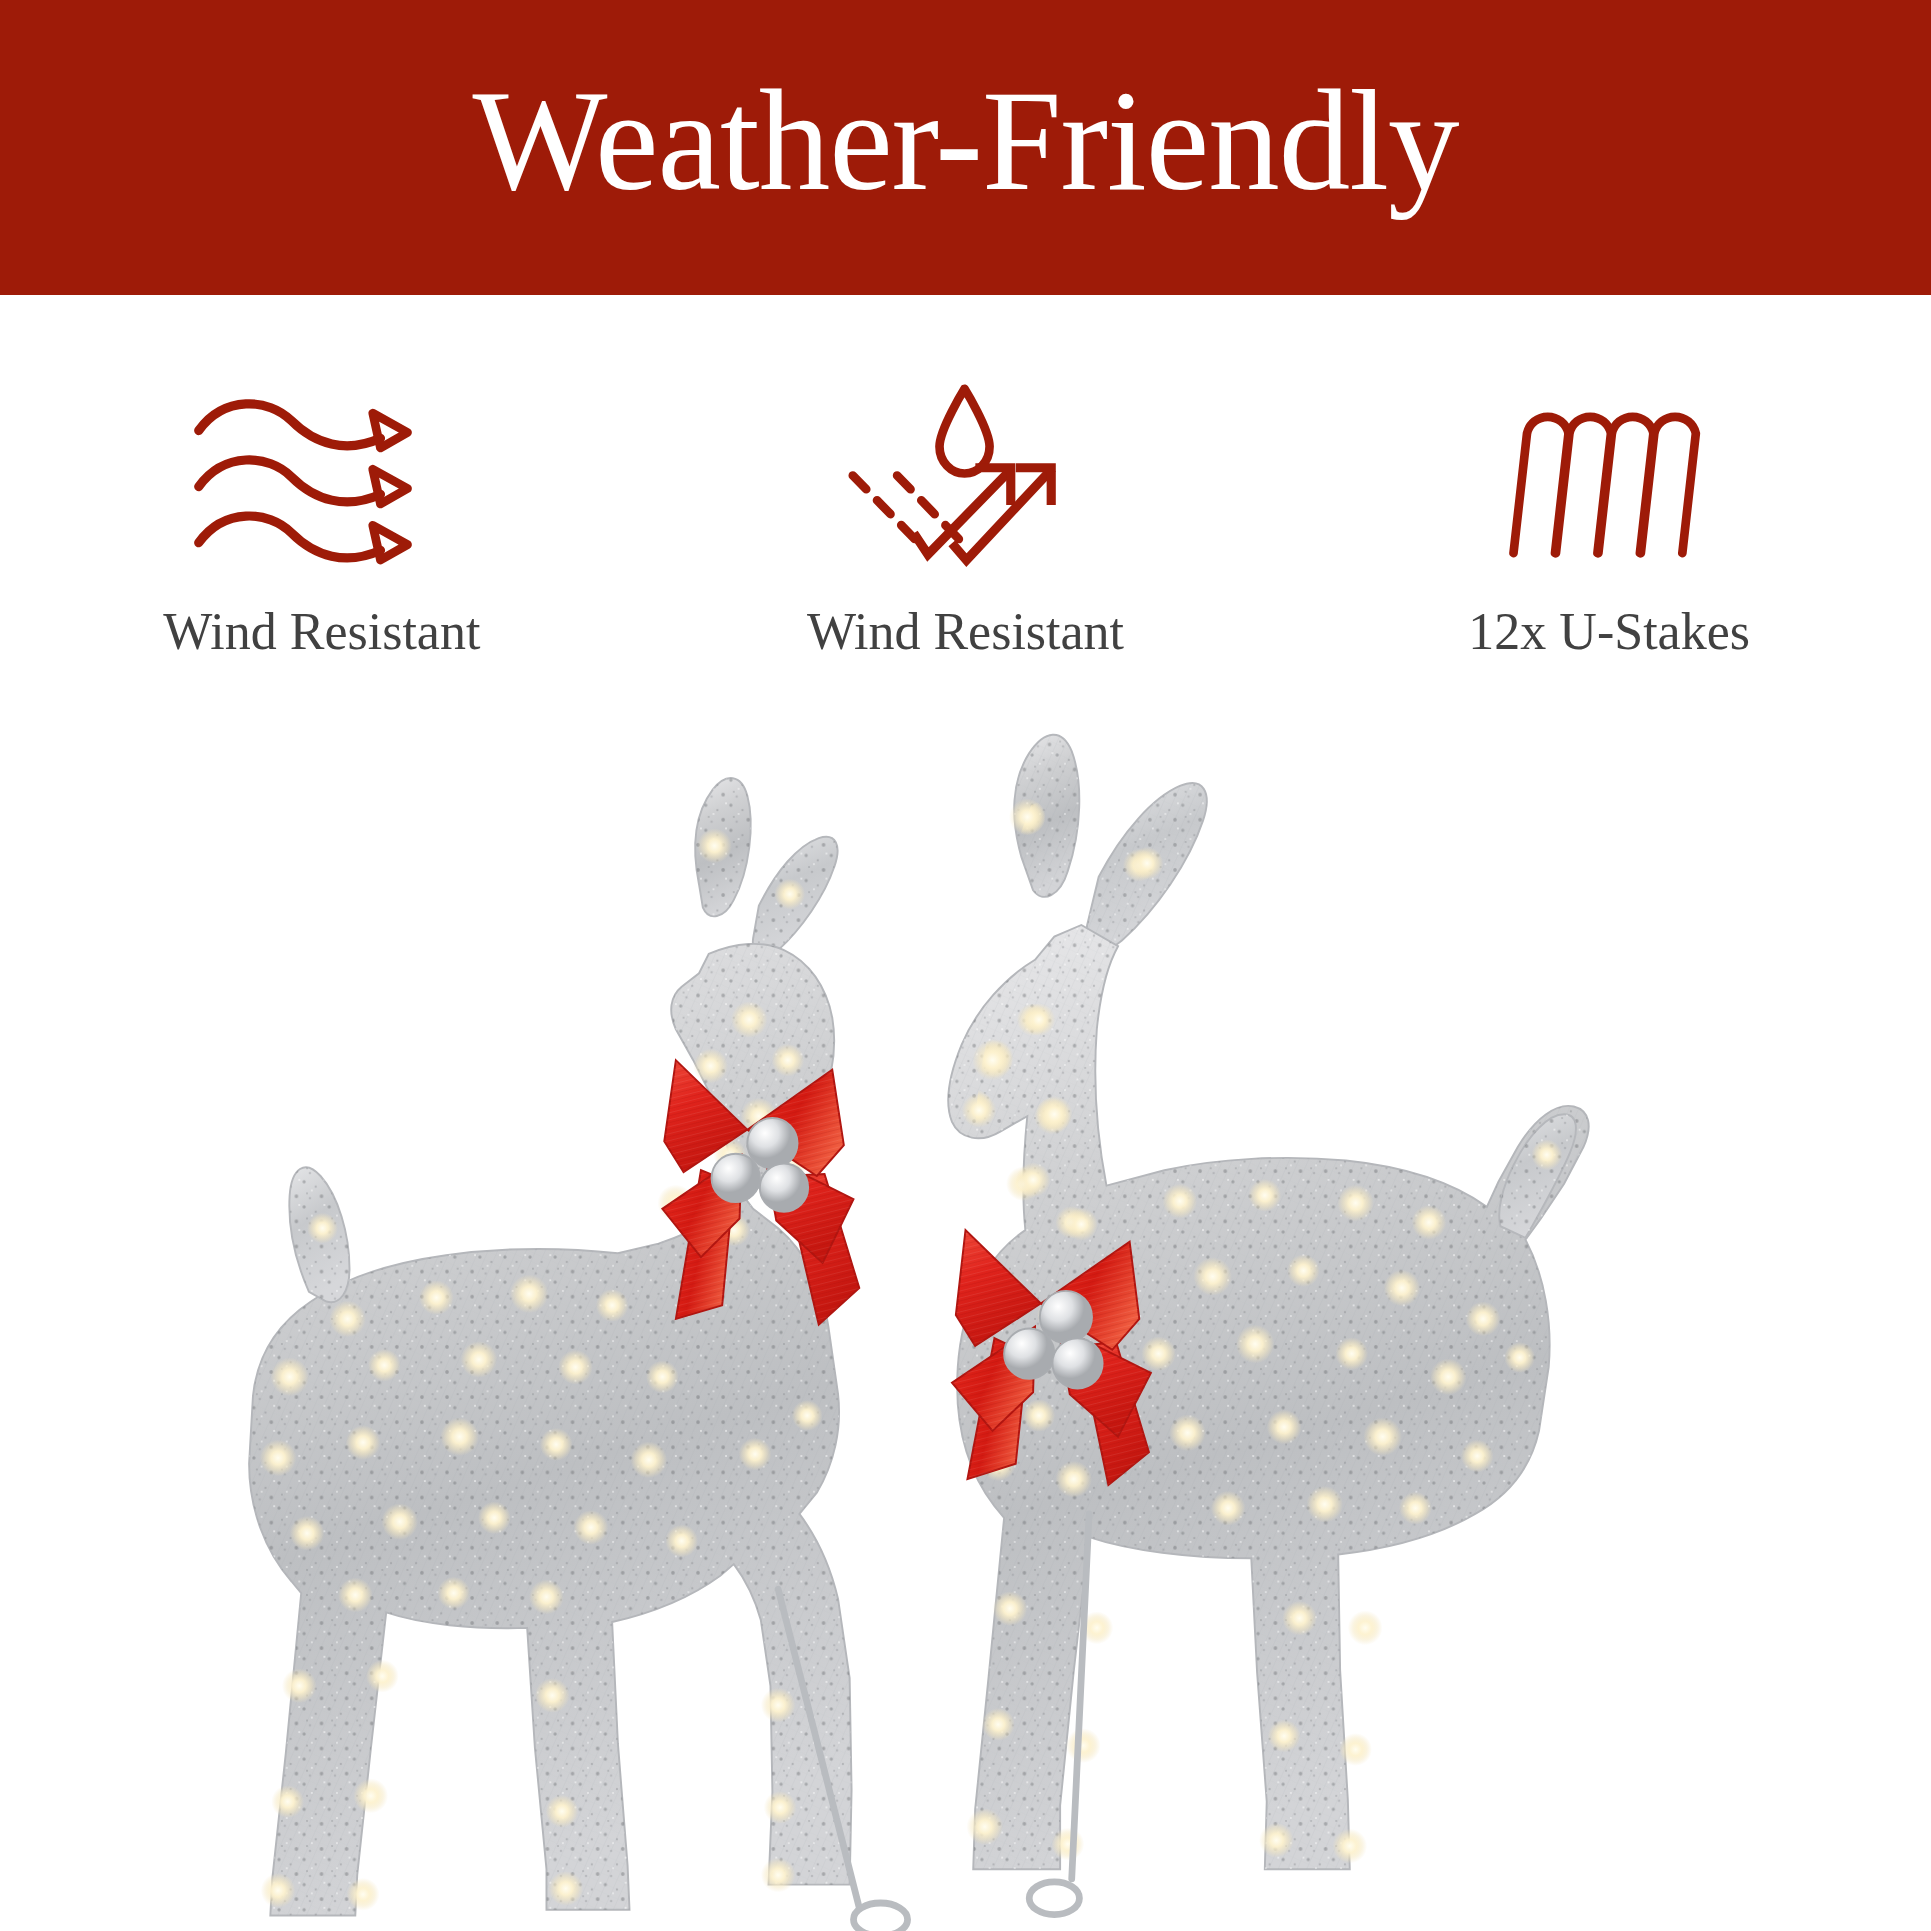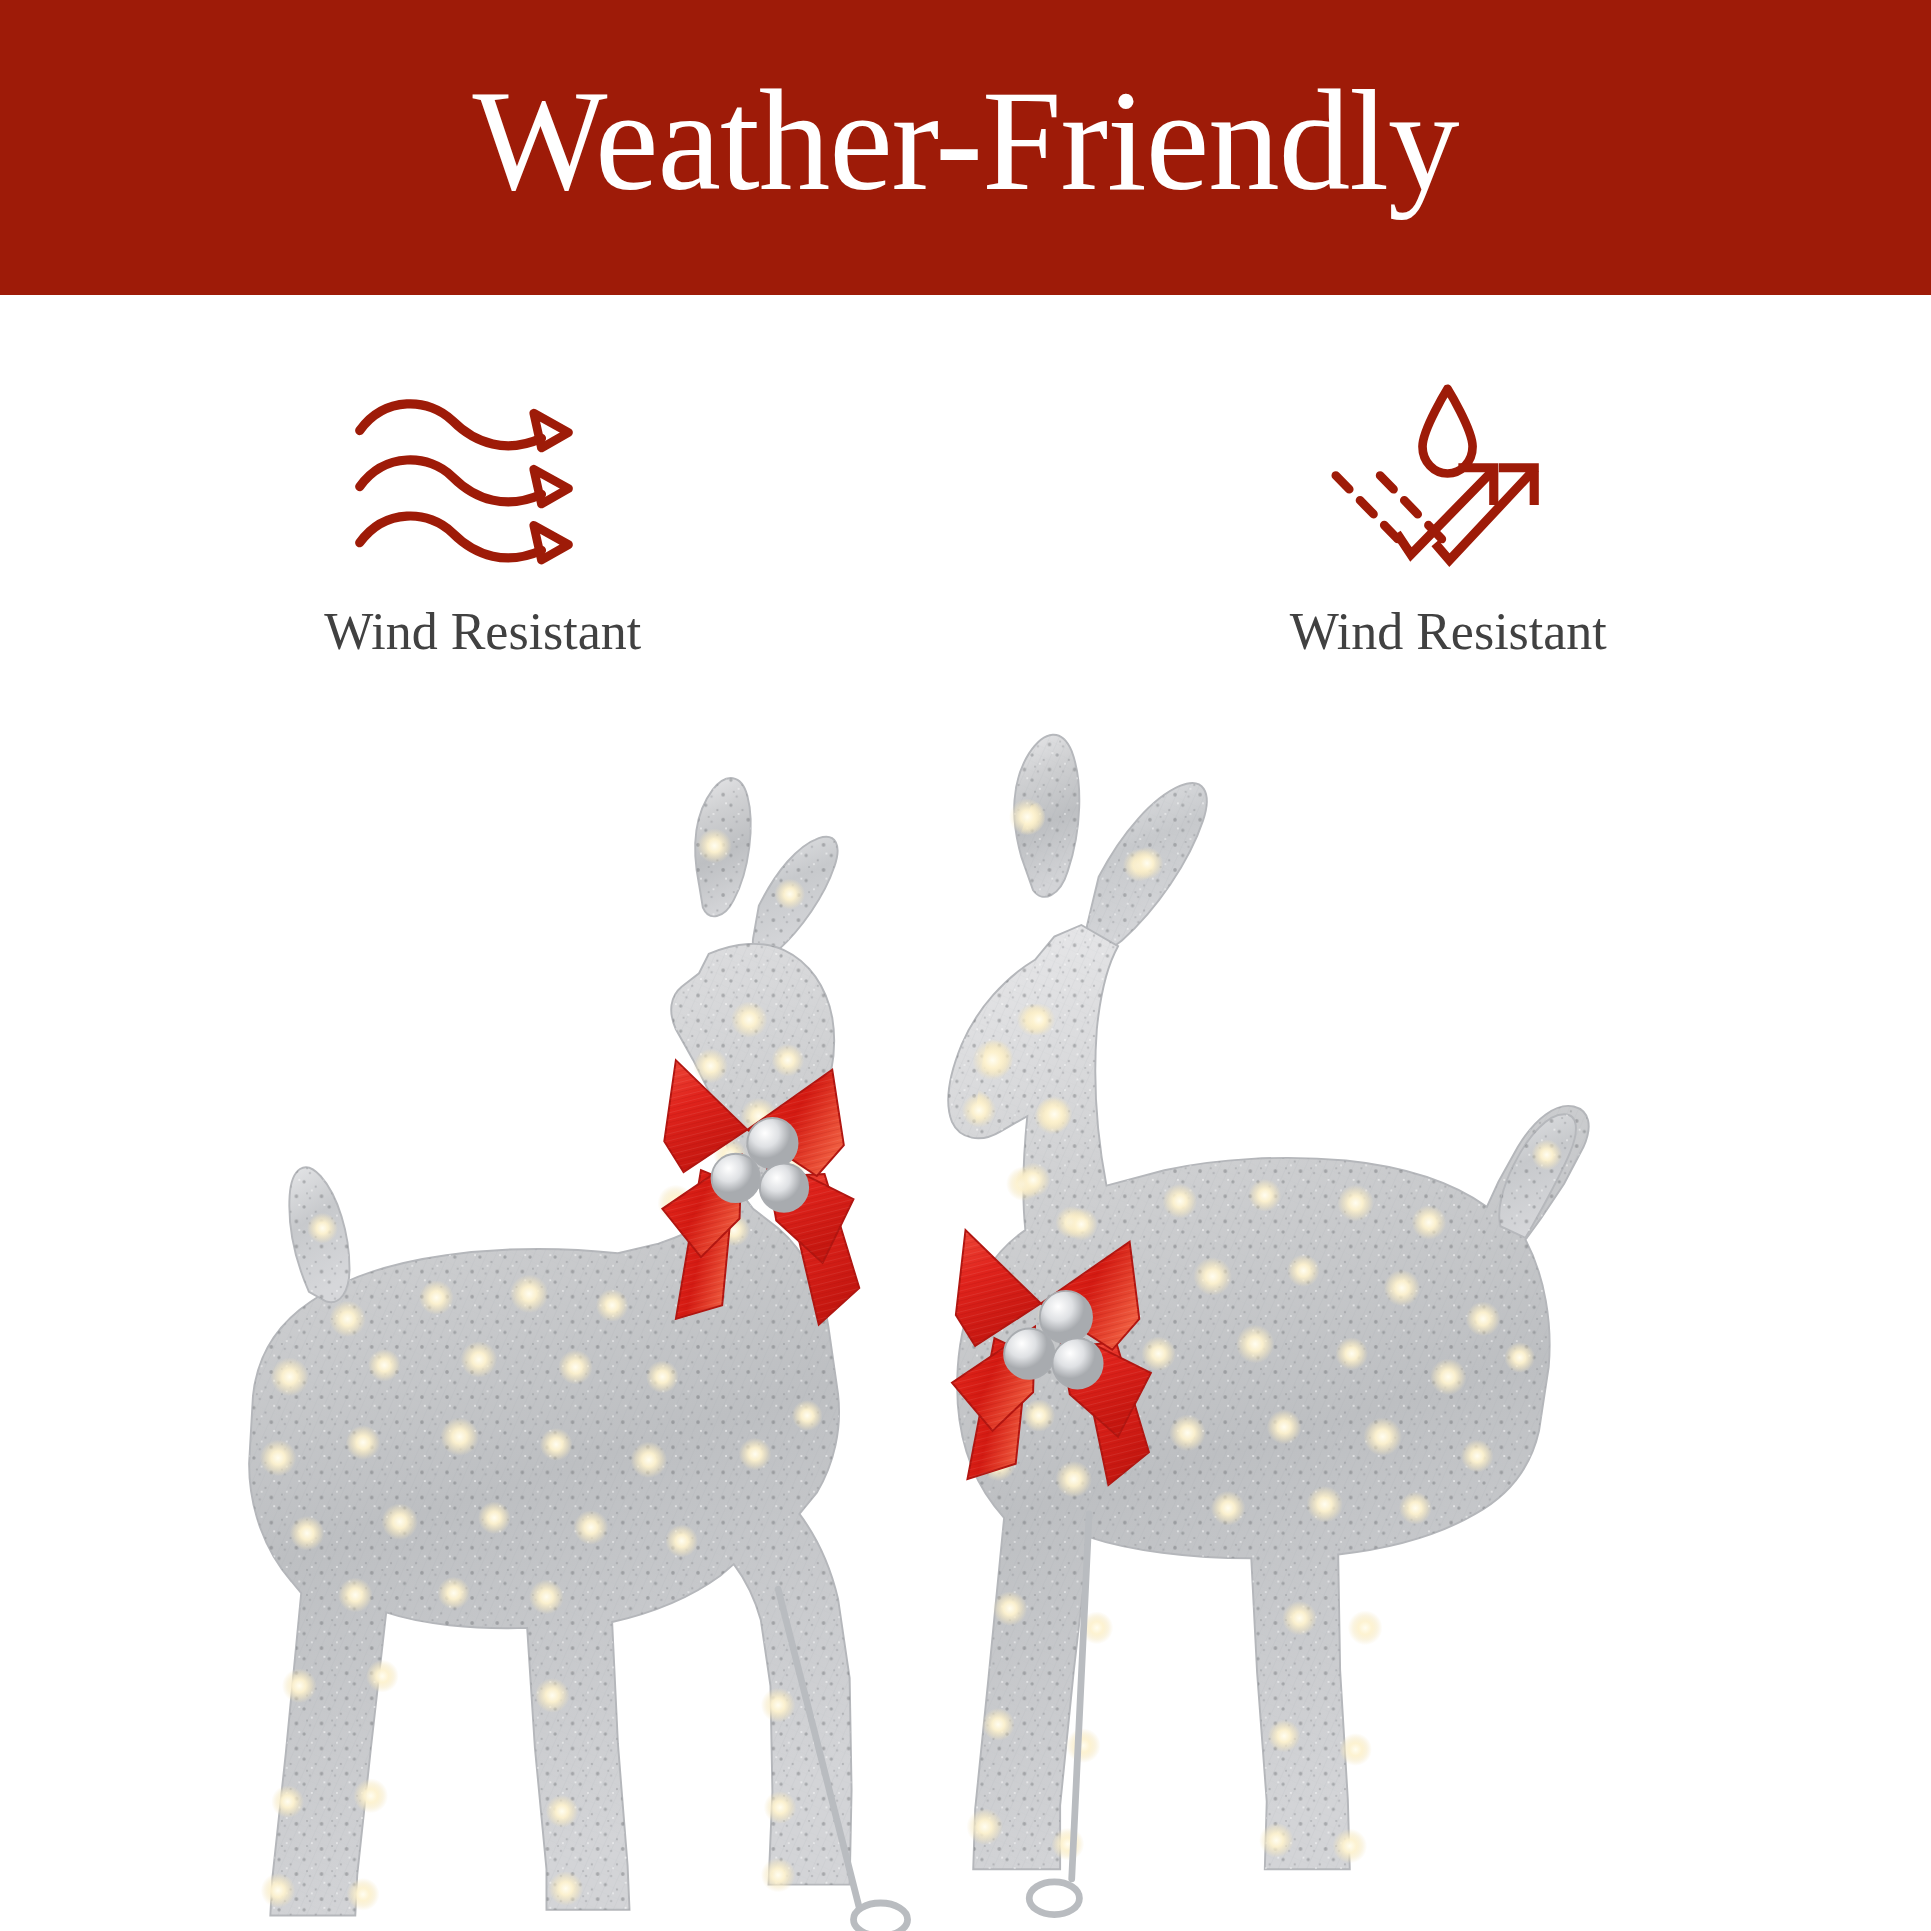--- a/index.html
+++ b/index.html
@@ -109,20 +109,33 @@
 
           <g stroke="#9e1b08" stroke-width="9.5" stroke-linecap="square" stroke-linejoin="miter" fill="none">
             <path d="M114 170 L 126 184 L 212 92"></path>
             <path d="M182 88 L 214 88 L 214 122"></path>
           </g>
         </svg>
       </div>
       <div class="feature-label">Wind Resistant</div>
     </div>
 
+    <div class="feature">
+      <div class="feature-icon">
+        <svg width="222" height="164" viewBox="0 0 230 170" fill="none">
+          <g stroke="#9e1b08" stroke-width="9" stroke-linecap="round" stroke-linejoin="round" fill="none">
+            <path d="M16 166 L 30 42 A 22 22 0 0 1 73 42 L 59 166"></path>
+            <path d="M60 166 L 74 42 A 22 22 0 0 1 117 42 L 103 166"></path>
+            <path d="M104 166 L 118 42 A 22 22 0 0 1 161 42 L 147 166"></path>
+            <path d="M148 166 L 162 42 A 22 22 0 0 1 205 42 L 191 166"></path>
+          </g>
+        </svg>
+      </div>
+      <div class="feature-label">12x U-Stakes</div>
+    </div>
 
   </div>
 
   <div class="photo">
     <svg viewBox="0 0 2000 1274" preserveAspectRatio="none">
       <defs>
 
         <linearGradient id="silverGrad" x1="0" y1="0" x2="0.2" y2="1">
           <stop offset="0%" stop-color="#e8e8ea"></stop>
           <stop offset="30%" stop-color="#cfd0d2"></stop>

